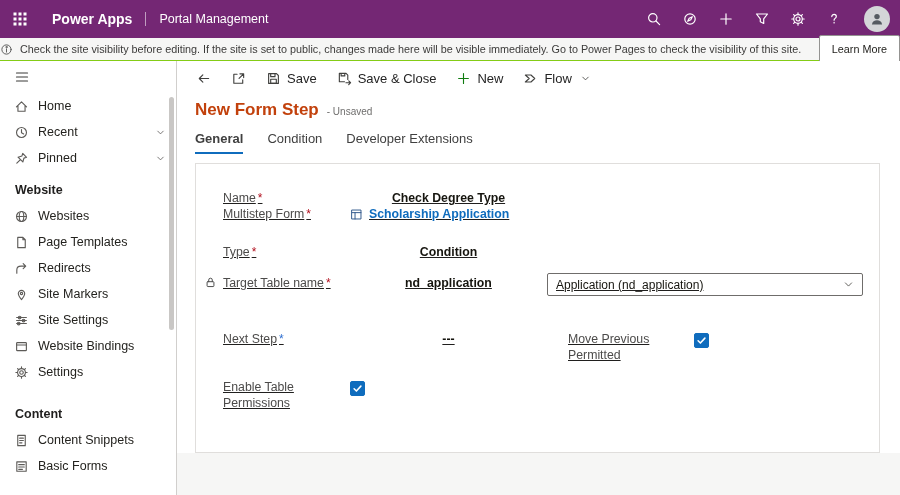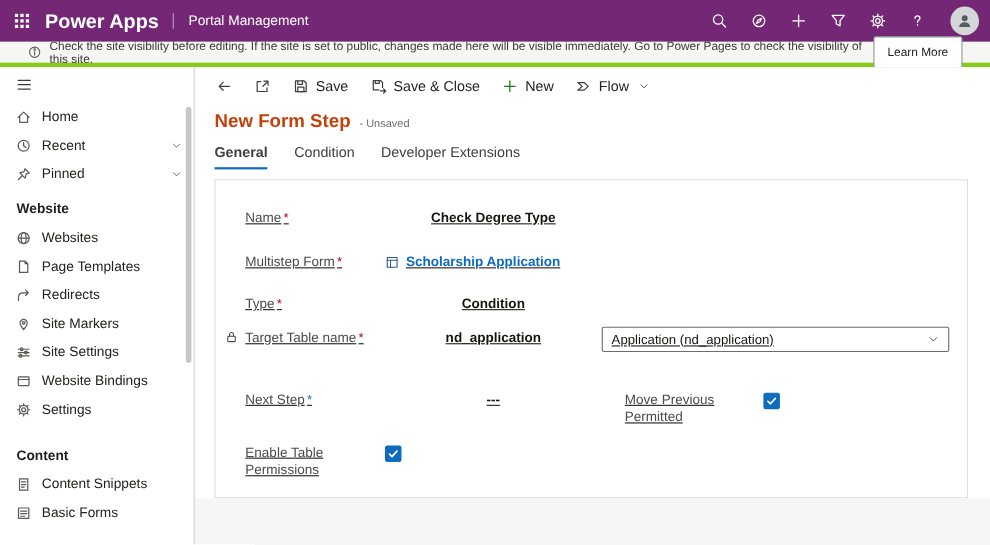--- a/index.html
+++ b/index.html
@@ -9,29 +9,29 @@
     font-family:"Liberation Sans", sans-serif; color:#201f1e;
   }
   svg.st path, svg.st circle, svg.st rect, svg.st ellipse, svg.st line {
     stroke:currentColor; fill:none; stroke-width:1.2; stroke-linecap:round; stroke-linejoin:round;
   }
   svg .fl { fill:currentColor; stroke:none; }
 
   
   .topbar { height:38px; background:#742774; display:flex; align-items:center; color:#fff; padding-right:10px; }
   .waffle { width:40px; height:38px; display:flex; align-items:center; justify-content:center; cursor:pointer; }
-  .brand { font-size:18px; font-weight:700; margin-left:1px; white-space:nowrap; }
+  .brand { font-size:14px; font-weight:700; margin-left:12px; white-space:nowrap; }
   .tb-divider { width:1px; height:14px; background:rgba(255,255,255,.55); margin:0 13px; }
   .tb-section { font-size:12.5px; white-space:nowrap; }
   .tb-right { margin-left:auto; display:flex; align-items:center; gap:19px; }
   .tb-ic { width:17px; height:17px; display:flex; align-items:center; justify-content:center; cursor:pointer; color:#fff; }
   .avatar { width:26px; height:26px; border-radius:50%; background:#d4d6d8; display:flex; align-items:center; justify-content:center; color:#555b61; margin-left:3px; cursor:pointer; }
 
   
-  .banner { height:23px; background:#f6f6f5; border-bottom:4px solid #84cc16; display:flex; align-items:center; gap:7px; padding:0 25px; font-size:10.8px; color:#3b3a39; }
+  .banner { height:23px; background:#f6f6f5; border-bottom:1px solid #84cc16; display:flex; align-items:center; gap:7px; padding:0 0; font-size:10.8px; color:#3b3a39; }
   .banner-ic { width:13px; height:13px; color:#5c5b5a; flex:none; display:flex; }
   .learn-more { margin-left:auto; background:#fff; border:1px solid #949391; border-radius:2px; font-size:10.8px; padding:1px 12px; height:29px; font-family:inherit; color:#24231f; cursor:pointer; white-space:nowrap; }
 
   
   .main-row { display:flex; height:434px; }
 
   
   .sidebar { width:177px; flex:none; border-right:1px solid #d1cfcd; position:relative; background:#fff; }
   .hamburger { height:32px; display:flex; align-items:center; padding-left:14px; cursor:pointer; color:#3b3a39; }
   .nav-item { height:26px; display:flex; align-items:center; padding-left:14px; gap:9px; font-size:12.5px; color:#24231f; cursor:pointer; }
@@ -53,21 +53,21 @@
   .page-title { font-size:17px; font-weight:700; color:#c2410c; margin:0; }
   .page-status { font-size:10px; color:#6f6e6d; }
 
   .tabs { display:flex; gap:24px; padding-left:18px; margin-top:11px; }
   .tab { font-size:13px; color:#404040; padding-bottom:6px; cursor:pointer; border-bottom:2.5px solid transparent; }
   .tab.active { font-weight:700; border-bottom-color:#0f6cbd; }
 
   
   .form-card { margin:9px 20px 0 18px; border:1px solid #e0dedc; height:290px; background:#fff; }
   .frow { display:flex; align-items:flex-start; padding-left:27px;text-decoration:underline; }
-  .r1{margin-top:26px} .r2{margin-top:24px} .r3{margin-top:22px} .r4{margin-top:15px} .r5{margin-top:35px} .r6{margin-top:16px}
+  .r1{margin-top:26px} .r2{} .r3{margin-top:22px} .r4{margin-top:15px} .r5{margin-top:35px} .r6{margin-top:16px}
   .flabel { width:127px; flex:none; font-size:12.3px; color:#4c4b4a; position:relative; line-height:16px; padding-right:8px; }
   .req { color:#b10e1c; margin-left:2px; font-size:12px; }
   .req-blue { color:#2f6fd0; margin-left:2px; font-size:12px; }
   .fvalue { width:197px; flex:none; font-size:12.3px; font-weight:700; color:#16150f; line-height:16px;text-align:center; }
   .fvalue.link { color:#0f6cbd; display:flex; gap:6px; align-items:center; cursor:pointer; }
   .form-ic { width:13px; height:13px; display:flex; color:#30588c; flex:none; }
   .lock-ic { position:absolute; left:-19px; top:1px; width:13px; height:13px; color:#4a4a4a; display:flex; }
   .dropdown { flex:1; margin-right:16px; margin-top:-2px; border:1px solid #6f6d6b; border-radius:2px; height:23px; display:flex; align-items:center; justify-content:space-between; padding:0 8px; font-size:12px; font-weight:400; color:#16150f; background:#fff; cursor:pointer; }
   .dd-chev { width:11px; height:11px; display:flex; color:#45443f; }
   .rcol-label { width:112px; flex:none; margin-left:21px; font-size:12.3px; color:#4c4b4a; line-height:16px; }

